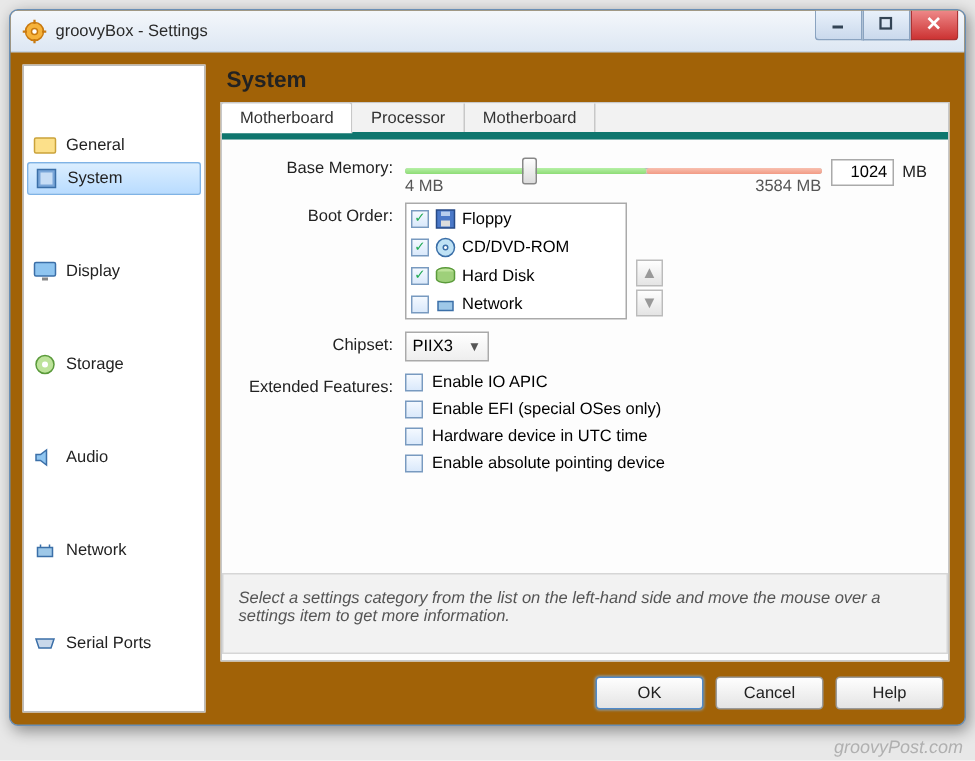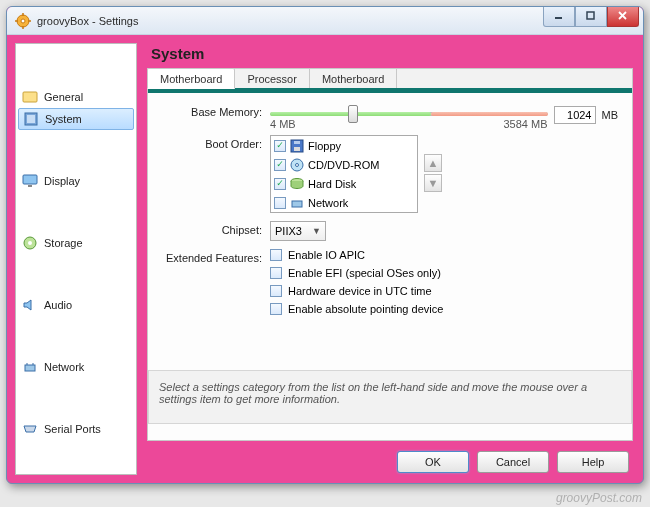--- a/index.html
+++ b/index.html
@@ -1,17 +1,17 @@
 <!DOCTYPE html>
 <html><head>
 <meta charset="utf-8">
 <style>
   * { box-sizing: border-box; font-family: "Segoe UI", Tahoma, sans-serif; font-size: 11px; }
   body { margin: 0; background: #e8e8e8; width: 650px; height: 507px; position: relative; overflow: hidden; }
-  .window { position: absolute; top: 6px; left: 6px; width: 638px; height: 478px; border: 1px solid #6a8fb5; border-radius: 6px; background: #ec4899; box-shadow: 2px 3px 10px rgba(0,0,0,0.4); overflow: hidden; }
+  .window { position: absolute; top: 6px; left: 6px; width: 638px; height: 478px; border: 1px solid #6a8fb5; border-radius: 6px; background: #a16207; box-shadow: 2px 3px 10px rgba(0,0,0,0.4); overflow: hidden; }
   .titlebar { height: 28px; background: linear-gradient(#f4f7fb,#dde7f3); display: flex; align-items: center; padding: 0 0 0 8px; border-bottom: 1px solid #c6d3e2; }
   .titlebar .app-icon { width:16px; height:16px; margin-right:6px; }
   .titlebar .title { color:#2a2a2a; }
   .winbtns { margin-left:auto; display:flex; height:20px; margin-top:-8px;}
   .winbtn { width:32px; height:20px; border:1px solid #8aa3c0; border-top:none; background:linear-gradient(#e9f1fb,#cad9ec); display:flex;align-items:center;justify-content:center;}
   .winbtn.close{background:linear-gradient(#e88,#c33);border-color:#a33;margin-right:4px;border-bottom-right-radius:3px;}
   .winbtn.min{border-bottom-left-radius:3px;}
   .winbtn svg{display:block}
   .frame{display:flex; height:calc(100% - 28px);}
   .sidebar{ width:122px; background:#fff; border:1px solid #bcbcbc; margin:8px 0 8px 8px; padding:2px 0; }
@@ -38,21 +38,21 @@
   .unit{color:#222;}
   .bootlist{ width:148px; border:1px solid #aaa; background:#fff;}
   .bootitem{ display:flex; align-items:center; height:19px; padding:0 3px; gap:3px;}
   .chk{ width:12px;height:12px;border:1px solid #789ac0;background:linear-gradient(#f4f9ff,#dae9fb);display:inline-flex;align-items:center;justify-content:center;}
   .chk.on::after{content:"✓";font-size:9px;color:#2a5;line-height:1;}
   .bico{width:16px;height:16px}
   .udbtn{width:18px;height:18px;border:1px solid #bbb;background:linear-gradient(#fefefe,#e4e4e4);display:flex;align-items:center;justify-content:center;color:#999;margin-bottom:2px}
   .select{ border:1px solid #aaa; background:linear-gradient(#fff,#eee); height:20px; display:flex; align-items:center; padding:0 4px; gap:10px;}
   .select .arr{color:#555;font-size:9px}
   .feat{ display:flex; align-items:center; gap:6px; margin-bottom:6px; margin-left:0;}
-  .hint{ margin:8px 0 16px 0; border:1px solid #d6d6d6; background:#f2f2f2; padding:10px; font-style:italic; color:#555; height:54px;}
+  .hint{ margin:8px 0 4px 0; border:1px solid #d6d6d6; background:#f2f2f2; padding:10px; font-style:italic; color:#555; height:54px;}
   .buttons{ display:flex; justify-content:flex-end; gap:8px; padding:10px 4px 2px 0;}
   .btn{ min-width:72px; height:22px; border:1px solid #9a9a9a; background:linear-gradient(#fefefe,#e4e4e4); border-radius:3px; display:flex;align-items:center;justify-content:center; color:#222;}
   .btn.primary{ border:1px solid #4f8acb; box-shadow:0 0 2px #7fb3e6;}
   .watermark{position:absolute;right:8px;bottom:2px;font-style:italic;color:#b0b0b0;font-size:12px;}
 </style>
 </head>
 <body>
 
 <div class="window">
   <div class="titlebar">
@@ -173,21 +173,21 @@
                   <span>3584 MB</span>
                 </div>
               </div>
               <input class="mem-val" value="1024" style="">
               <span class="unit">MB</span>
             </div>
           </div>
 
           <div class="row">
             <div class="lbl">Boot Order:</div>
-            <div class="ctrl" style="align-items:center">
+            <div class="ctrl" style="align-items:flex-end">
               <div class="bootlist">
                 <div class="bootitem">
                   <span class="chk on"></span>
                   <svg class="bico" viewBox="0 0 16 16">
                       <rect x="2" y="2" width="12" height="12" fill="#4a78c8" stroke="#274a86"></rect>
                       <rect x="5" y="9" width="6" height="4" fill="#dcdcdc"></rect>
                       <rect x="5" y="3" width="6" height="3" fill="#b6cdee"></rect>
                     </svg>
                   <span>Floppy</span>
                 </div>

